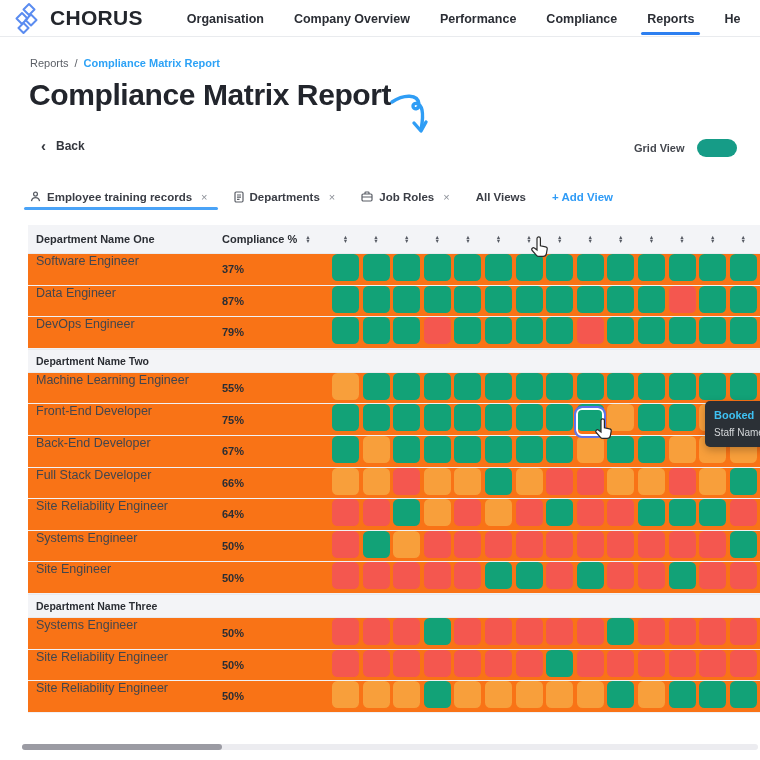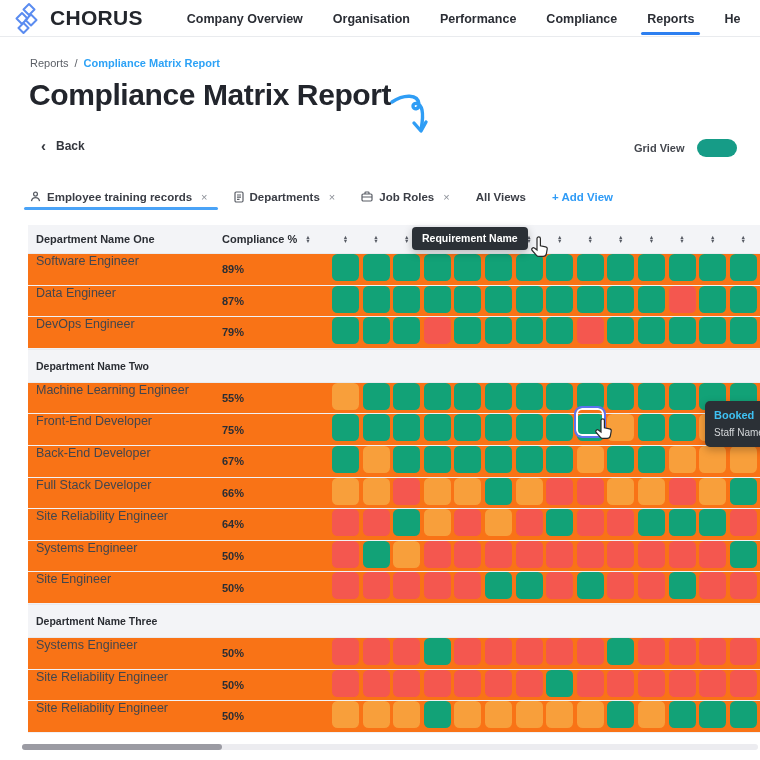--- a/index.html
+++ b/index.html
@@ -32,21 +32,21 @@
   .tabs { position:absolute; top:186px; left:30px; right:0; display:flex; align-items:center; gap:26px; height:27px; }
   .tab { display:flex; gap:6px; font-size:11.5px; font-weight:600; color:#3a3d45; padding-bottom:6px; cursor:pointer; white-space:nowrap; position:relative; }
   .tab.active::after { content:""; position:absolute; left:-6px; right:-10px; bottom:-1px; height:2.5px; background:#4aa3f7; border-radius:2px; }
   .tab .close { color:#8a8e96; font-size:11px; font-weight:400; margin-left:3px; cursor:pointer; }
   .tab.accent { color:#2f9bf6; }
   .tab-icon { display:inline-flex; }
 
   
   .table { position:absolute; top:225px; left:28px; width:732px; }
   .t-header { height:29px; background:#f3f4f7; display:flex; align-items:center; border-bottom:1px solid #e9eaee; }
-  .t-section { height:34px; background:#f3f4f7; display:flex; align-items:center; border-bottom:1px solid #e9eaee; border-top:1px solid #e9eaee; }
+  .t-section { height:24px; background:#f3f4f7; display:flex; align-items:center; border-bottom:1px solid #e9eaee; border-top:1px solid #e9eaee; }
   .t-section .label { font-size:10.5px; font-weight:700; color:#2b2e34; padding-left:8px; }
   .t-row { height:31.6px; background:#f97316; display:flex; border-bottom:1px solid #f1f1f4; }
   .col-name { width:194px; padding-left:8px; font-size:12.5px; color:#43464d; font-weight:500; white-space:nowrap; overflow:hidden; }
   .t-header .col-name, .t-header .col-comp { font-size:11px; font-weight:700; color:#2b2e34; }
   .col-comp { width:110px; font-size:11px; font-weight:700; color:#2b2e34; display:flex; align-items:center; gap:8px; }
   .sort-icons { display:flex; gap:3.6px; }
   .sort-cell { width:27px; display:flex; justify-content:center; }
   .sort-glyph { display:flex; flex-direction:column; align-items:center; color:#565a63; font-size:5.5px; line-height:4px; cursor:pointer; }
   .cells { display:flex; gap:3.6px; }
   .cell { width:27px; height:27px; border-radius:5.5px; flex:0 0 27px; }
@@ -78,22 +78,22 @@
         <svg width="30" height="32" viewBox="0 0 30 32" fill="none" stroke="#5b8cf0" stroke-width="2" stroke-linejoin="round">
           <path d="M15 2 L20.5 7.5 L15 13 L9.5 7.5 Z"></path>
           <path d="M8 11 L13.5 16.5 L8 22 L2.5 16.5 Z"></path>
           <path d="M17 12.5 L22.5 18 L17 23.5 L11.5 18 Z"></path>
           <path d="M9.5 21 L14.5 26 L9.5 31 L4.5 26 Z"></path>
         </svg>
       </span>
       <span class="brand-name">CHORUS</span>
     </div>
     <div class="nav-items">
+        <div class="nav-item">Organisation</div>
         <div class="nav-item">Company Overview</div>
-        <div class="nav-item">Organisation</div>
         <div class="nav-item">Performance</div>
         <div class="nav-item">Compliance</div>
         <div class="nav-item active">Reports</div>
         <div class="nav-item">He</div>
       </div>
   </div>
 
   <div class="breadcrumb">
     <span>Reports</span>
     <span>/</span>
@@ -249,21 +249,21 @@
             <span class="sort-glyph">
               <span>▲</span>
               <span>▼</span>
             </span>
           </div>
         </div>
     </div>
     <div id="table-body">
         <div class="t-row">
           <div class="col-name">Software Engineer</div>
-          <div class="col-comp">89%</div>
+          <div class="col-comp">37%</div>
           <div class="cells">
             <span class="cell" style="background: rgb(18, 162, 119);"></span>
             <span class="cell" style="background: rgb(18, 162, 119);"></span>
             <span class="cell" style="background: rgb(18, 162, 119);"></span>
             <span class="cell" style="background: rgb(18, 162, 119);"></span>
             <span class="cell" style="background: rgb(18, 162, 119);"></span>
             <span class="cell" style="background: rgb(18, 162, 119);"></span>
             <span class="cell" style="background: rgb(18, 162, 119);"></span>
             <span class="cell" style="background: rgb(18, 162, 119);"></span>
             <span class="cell" style="background: rgb(18, 162, 119);"></span>
@@ -518,21 +518,20 @@
             <span class="cell" style="background: rgb(18, 162, 119);"></span>
             <span class="cell" style="background: rgb(18, 162, 119);"></span>
             <span class="cell" style="background: rgb(18, 162, 119);"></span>
           </div>
         </div>
       </div>
   </div>
 
   <div class="hl-cell"></div>
 
-  <div class="tip tip-req">Requirement Name</div>
 
 
   <div class="tip tip-booked">
     <div class="tip-booked-title">Booked</div>
     <div class="tip-booked-text">Staff Name</div>
   </div>
 
   <div class="cursor" style="left:528px; top:236px;">
     <svg width="22" height="24" viewBox="0 0 22 24">
       <path d="M9 2.6 c0-1 .8-1.8 1.7-1.8 c1 0 1.7.8 1.7 1.8 v7.2 l5.2 1 c1.1.2 1.8 1.2 1.6 2.3 l-.8 4.6 c-.3 1.6-1.6 2.7-3.2 2.7 h-4.3 c-.9 0-1.8-.4-2.4-1.1 l-4.3-4.8 c-.6-.7-.6-1.7.1-2.3 .6-.5 1.5-.6 2.1-.1 l2.6 2 z" fill="#ffffff" stroke="#2a2a2a" stroke-width="1.2"></path>

